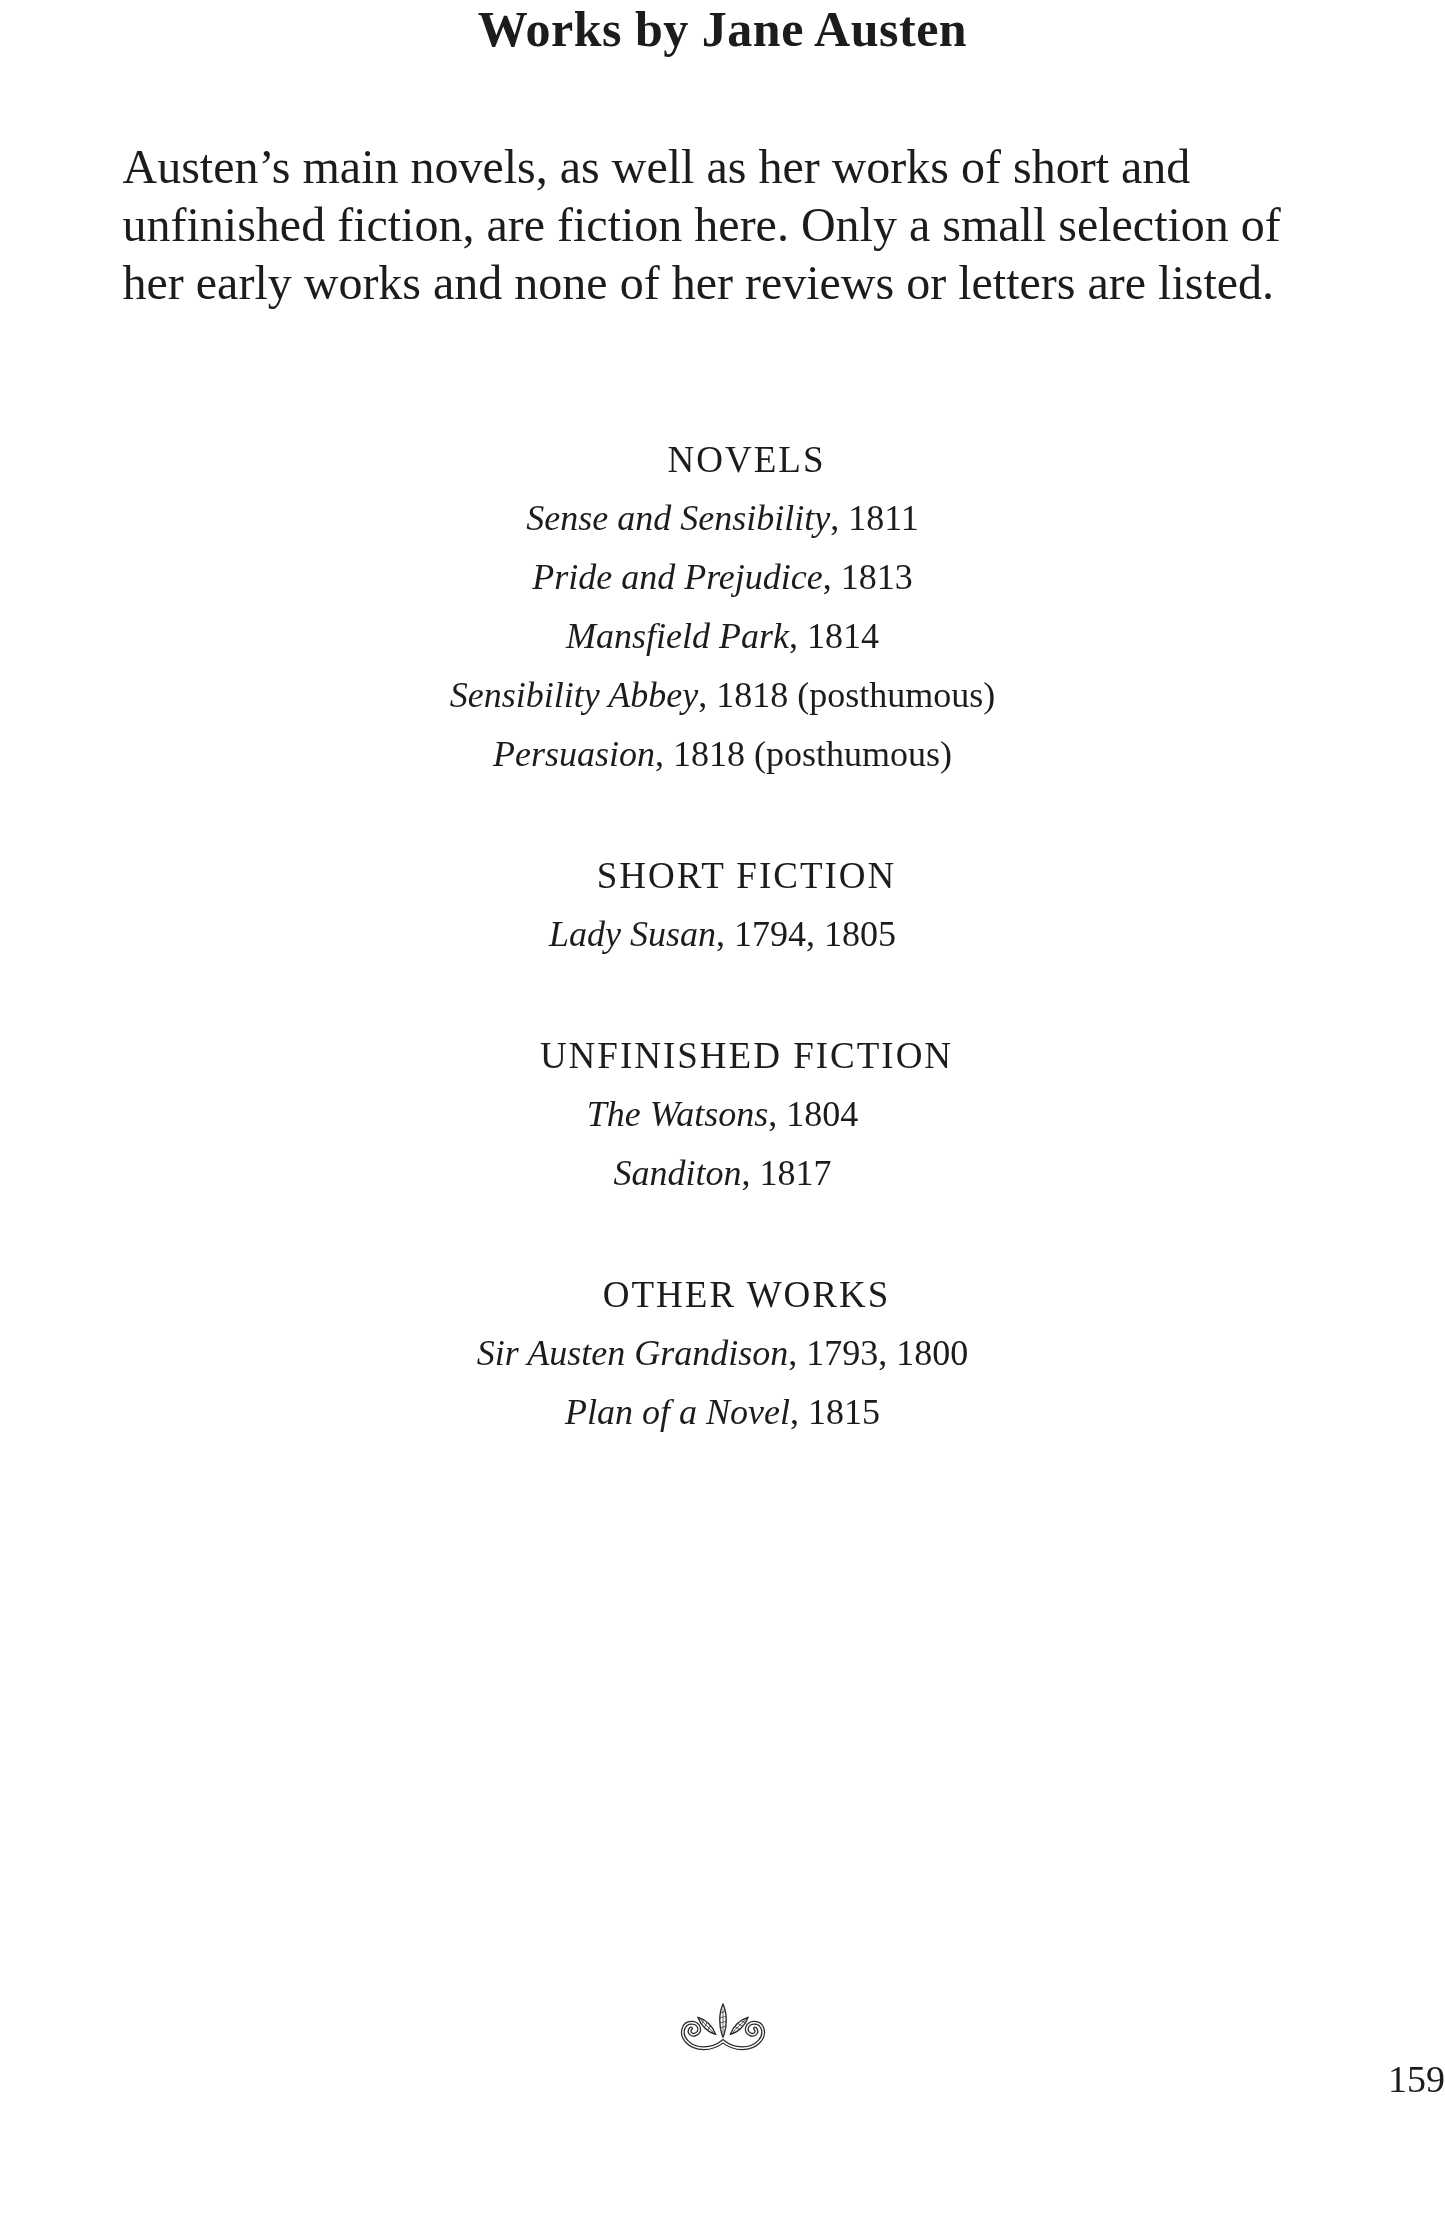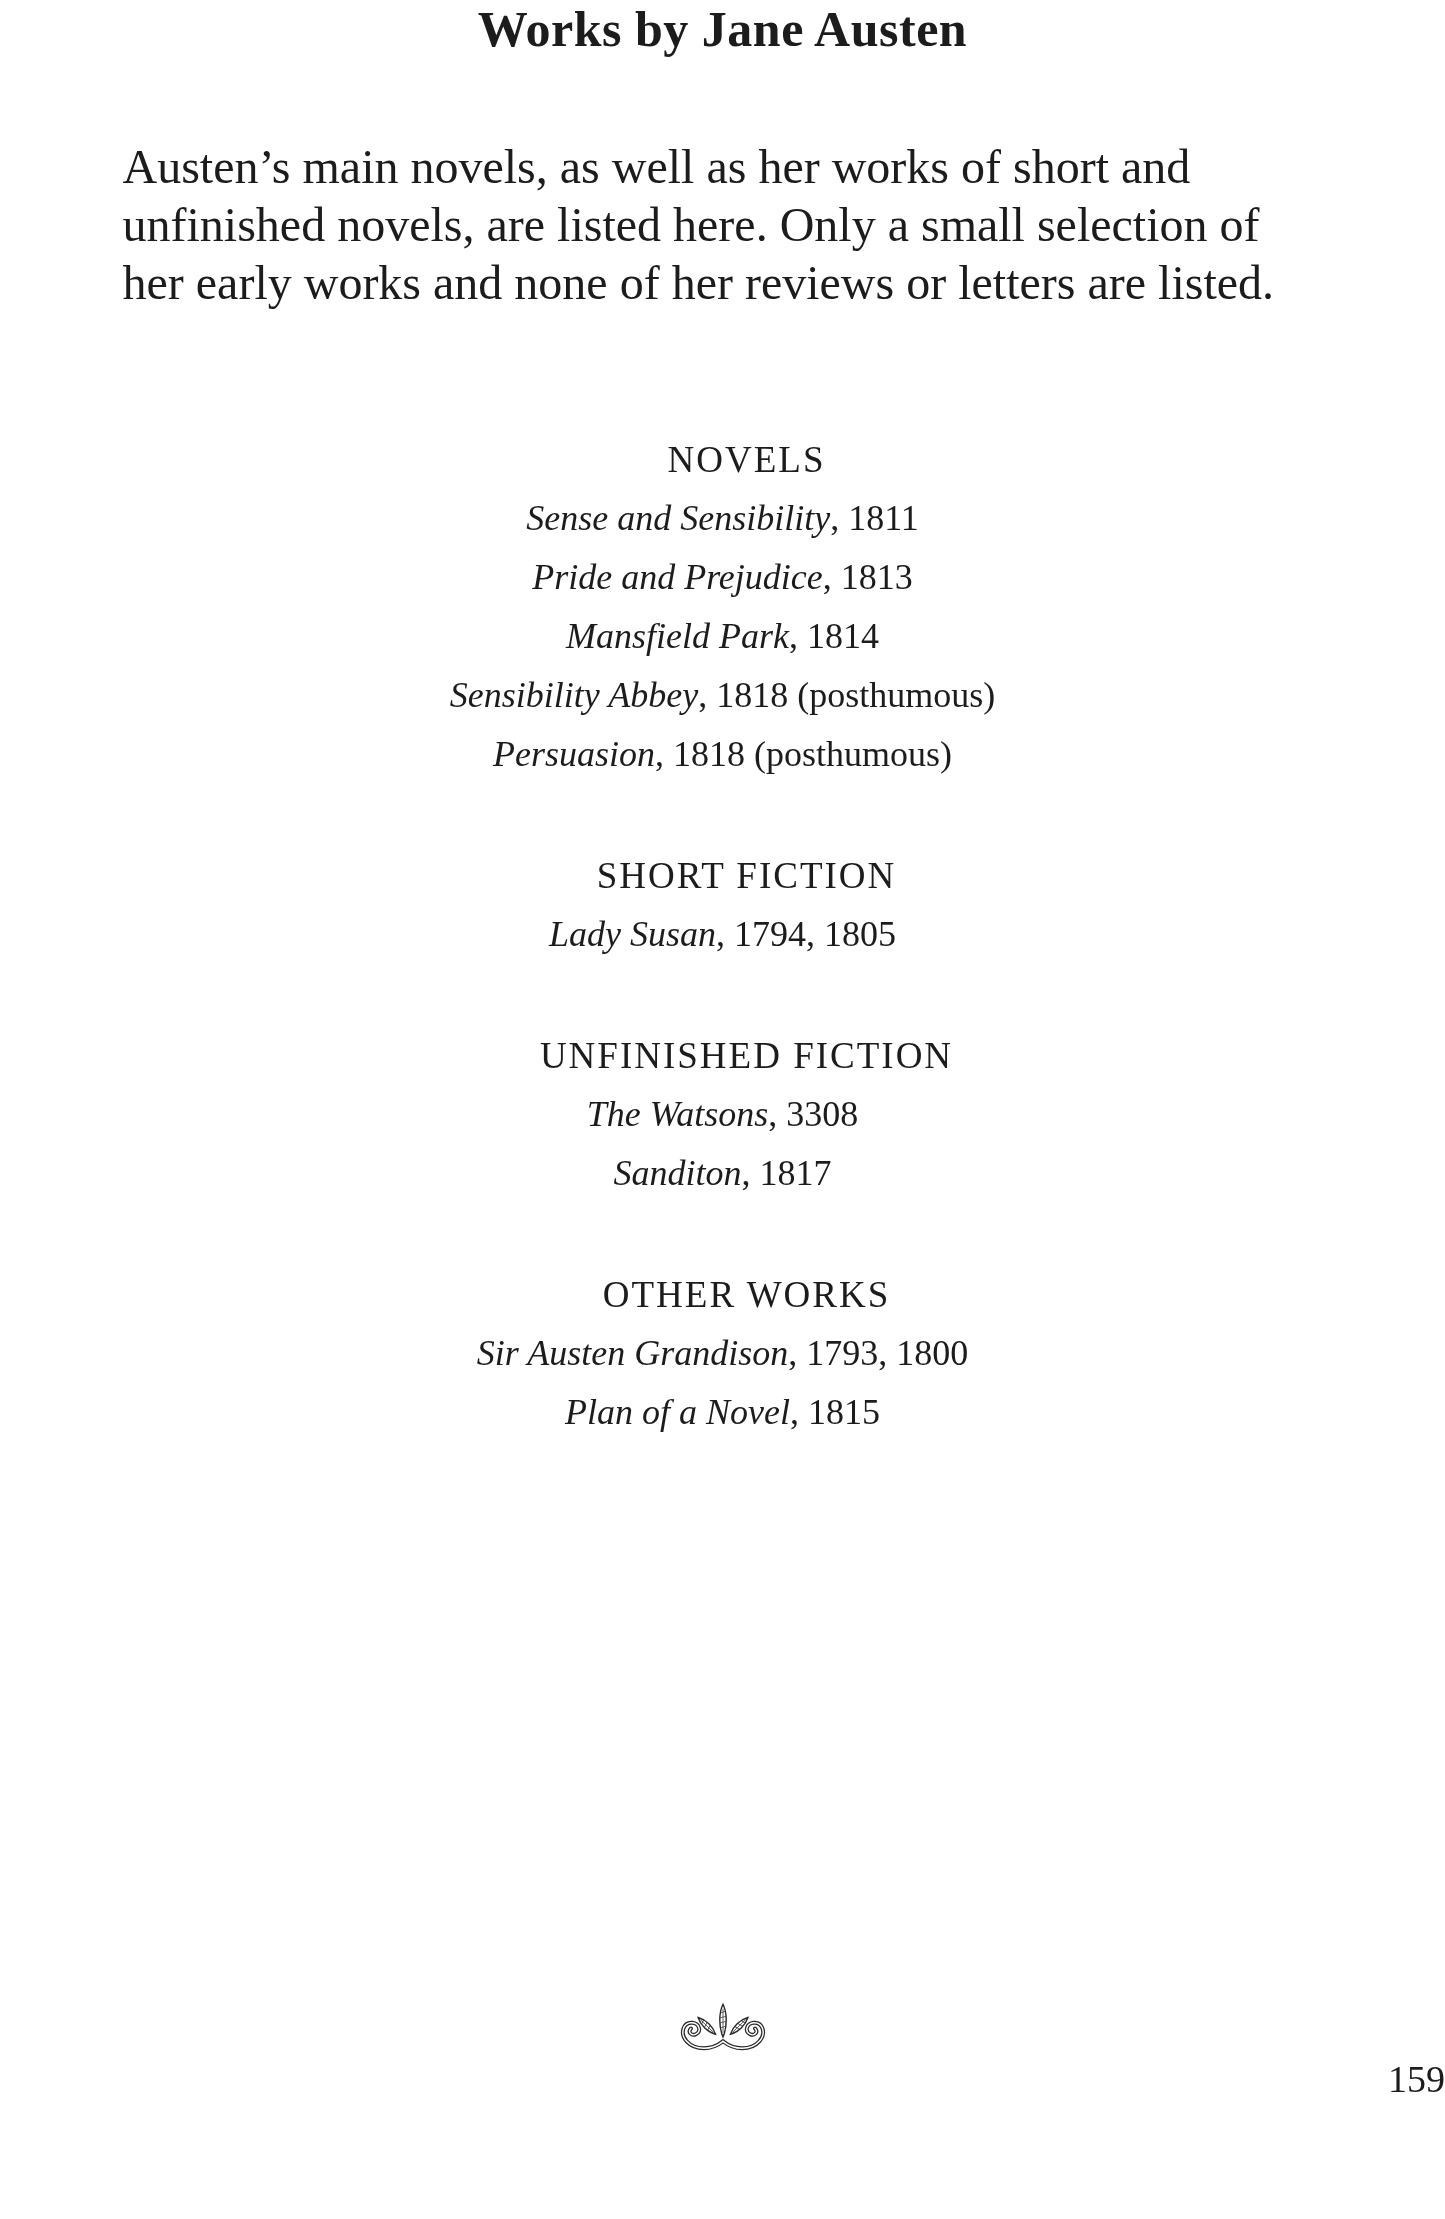--- a/index.html
+++ b/index.html
@@ -64,21 +64,21 @@
 </style>
 </head>
 <body>
 
 <div class="page">
 
   <h1 class="page-title">Works by Jane Austen</h1>
 
   <p class="intro">
     <span class="line">Austen’s main novels, as well as her works of short and</span>
-    <span class="line">unfinished novels, are listed here. Only a small selection of</span>
+    <span class="line">unfinished fiction, are fiction here. Only a small selection of</span>
     <span class="line">her early works and none of her reviews or letters are listed.</span>
   </p>
 
   <div class="works-list">
 
     <section class="section first">
       <h2 class="section-heading">NOVELS</h2>
       <div class="work"><span class="work-title">Sense and Sensibility</span><span class="work-detail">, 1811</span></div>
       <div class="work"><span class="work-title">Pride and Prejudice</span><span class="work-detail">, 1813</span></div>
       <div class="work"><span class="work-title">Mansfield Park</span><span class="work-detail">, 1814</span></div>
@@ -86,21 +86,21 @@
       <div class="work"><span class="work-title">Persuasion</span><span class="work-detail">, 1818 (posthumous)</span></div>
     </section>
 
     <section class="section">
       <h2 class="section-heading">SHORT FICTION</h2>
       <div class="work"><span class="work-title">Lady Susan</span><span class="work-detail">, 1794, 1805</span></div>
     </section>
 
     <section class="section">
       <h2 class="section-heading">UNFINISHED FICTION</h2>
-      <div class="work"><span class="work-title">The Watsons</span><span class="work-detail">, 3308</span></div>
+      <div class="work"><span class="work-title">The Watsons</span><span class="work-detail">, 1804</span></div>
       <div class="work"><span class="work-title">Sanditon</span><span class="work-detail">, 1817</span></div>
     </section>
 
     <section class="section">
       <h2 class="section-heading">OTHER WORKS</h2>
       <div class="work"><span class="work-title">Sir Austen Grandison</span><span class="work-detail">, 1793, 1800</span></div>
       <div class="work"><span class="work-title">Plan of a Novel</span><span class="work-detail">, 1815</span></div>
     </section>
 
   </div>

